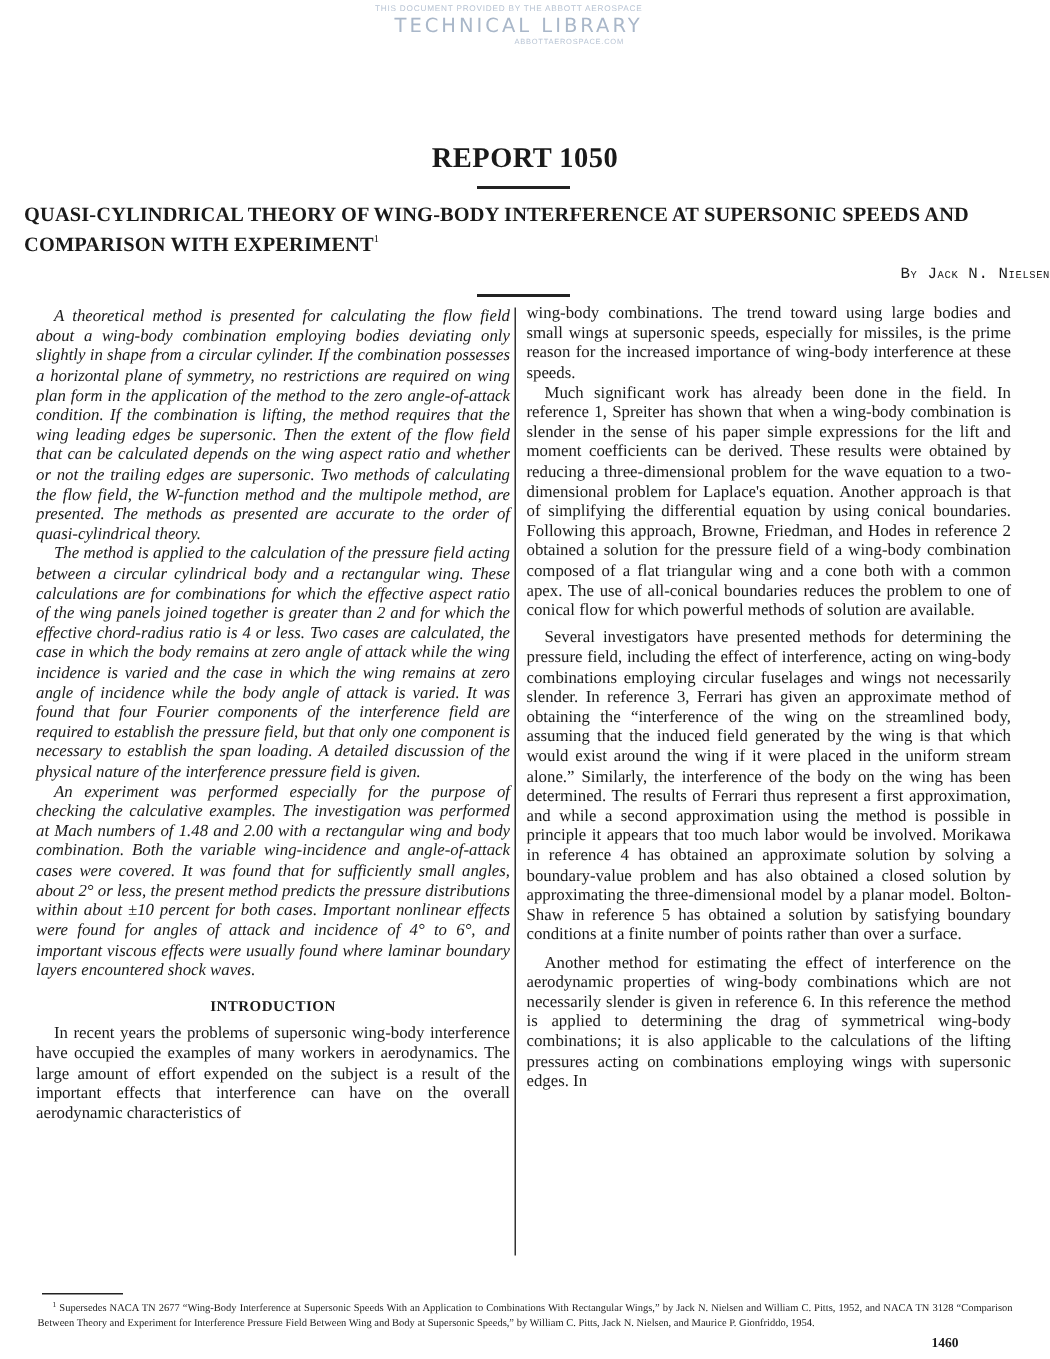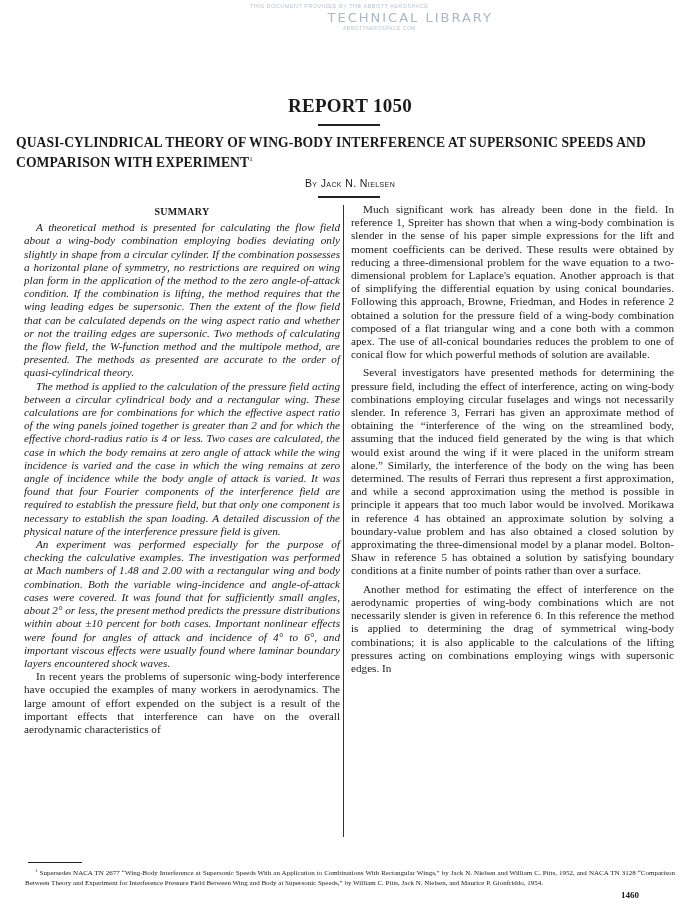--- a/index.html
+++ b/index.html
@@ -1,25 +1,25 @@
 <!DOCTYPE html>
 <html><head>
 <meta charset="utf-8">
 <style>
   html, body { margin:0; padding:0; background:#ffffff; }
   body { width:700px; height:906px; position:relative; overflow:hidden; color:#1a1a1a; font-family:"DejaVu Serif", serif; }
   .watermark { position:absolute; top:0; left:0; width:700px; text-align:center; color:#b8c4d4; }
   .wm-line1 { position:absolute; top:3px; left:250px; width:230px; font-family:"Liberation Sans", sans-serif; font-size:5.5px; letter-spacing:0.5px; text-transform:uppercase; text-align:left; }
-  .wm-line2 { position:absolute; top:10px; left:263px; width:230px; font-family:"DejaVu Sans", sans-serif; font-size:13px; letter-spacing:2px; text-align:right; color:#a9b7c9; }
+  .wm-line2 { position:absolute; top:10px; left:263px; width:230px; font-family:"DejaVu Sans", sans-serif; font-size:13px; letter-spacing:2px; text-align:left; color:#a9b7c9; }
   .wm-line3 { position:absolute; top:25px; left:343px; font-family:"Liberation Sans", sans-serif; font-size:5px; letter-spacing:0.5px; text-transform:uppercase; text-align:left; }
   .report-title { position:absolute; top:95px; left:0; width:700px; text-align:center; font-family:"Liberation Serif", serif; font-weight:bold; font-size:19px; letter-spacing:0.3px; }
   .rule { position:absolute; height:1.5px; background:#222; }
   .main-title { position:absolute; top:134px; left:16px; width:660px; text-align:left; font-family:"Liberation Serif", serif; font-weight:bold; font-size:13.6px; line-height:17px; letter-spacing:0.1px; }
   .main-title sup { font-size:7px; font-weight:normal; vertical-align:6px; }
-  .byline { position:absolute; top:177px; left:0; width:700px; text-align:center; font-family:Liberation Sans, sans-serif; font-size:10.5px; font-variant:small-caps; letter-spacing:0.4px; }
+  .byline { position:absolute; top:177px; left:0; width:700px; text-align:right; font-family:Liberation Mono, monospace; font-size:10.5px; font-variant:small-caps; letter-spacing:0.4px; }
   .col { position:absolute; font-family:"Liberation Serif", serif; font-size:11.2px; line-height:13.2px; text-align:justify; }
   .col-left { left:24px; top:205px; width:316px; }
   .col-right { left:351px; top:203px; width:323px; }
   .col-divider { position:absolute; left:343px; top:205px; width:1.2px; height:632px; background:#333; }
   .section-head { text-align:center; font-weight:bold; font-size:10px; letter-spacing:0.3px; margin:0 0 3px 0; }
   .summary p { font-style:italic; margin:0; text-indent:12px; }
   .intro-head { margin-top:11px; margin-bottom:5px; }
   .intro p, .col-right p { margin:0; text-indent:12px; }
   .col-right p.cont { text-indent:0; }
   .col-right p.gap { margin-top:5px; }
@@ -43,33 +43,34 @@
 
 <div class="main-title">
   <span>QUASI-CYLINDRICAL THEORY OF WING-BODY INTERFERENCE AT SUPERSONIC SPEEDS AND COMPARISON WITH EXPERIMENT</span><sup>1</sup>
 </div>
 
 <div class="byline">By Jack N. Nielsen</div>
 <div class="rule" style="left:318px; top:196px; width:62px;"></div>
 
 <div class="col col-left">
   <div class="summary">
-    <div class="section-head">SUMMARY</div>
     <p>A theoretical method is presented for calculating the flow field about a wing-body combination employing bodies deviating only slightly in shape from a circular cylinder. If the combination possesses a horizontal plane of symmetry, no restrictions are required on wing plan form in the application of the method to the zero angle-of-attack condition. If the combination is lifting, the method requires that the wing leading edges be supersonic. Then the extent of the flow field that can be calculated depends on the wing aspect ratio and whether or not the trailing edges are supersonic. Two methods of calculating the flow field, the W-function method and the multipole method, are presented. The methods as presented are accurate to the order of quasi-cylindrical theory.</p>
     <p>The method is applied to the calculation of the pressure field acting between a circular cylindrical body and a rectangular wing. These calculations are for combinations for which the effective aspect ratio of the wing panels joined together is greater than 2 and for which the effective chord-radius ratio is 4 or less. Two cases are calculated, the case in which the body remains at zero angle of attack while the wing incidence is varied and the case in which the wing remains at zero angle of incidence while the body angle of attack is varied. It was found that four Fourier components of the interference field are required to establish the pressure field, but that only one component is necessary to establish the span loading. A detailed discussion of the physical nature of the interference pressure field is given.</p>
     <p>An experiment was performed especially for the purpose of checking the calculative examples. The investigation was performed at Mach numbers of 1.48 and 2.00 with a rectangular wing and body combination. Both the variable wing-incidence and angle-of-attack cases were covered. It was found that for sufficiently small angles, about 2° or less, the present method predicts the pressure distributions within about ±10 percent for both cases. Important nonlinear effects were found for angles of attack and incidence of 4° to 6°, and important viscous effects were usually found where laminar boundary layers encountered shock waves.</p>
   </div>
   <div class="intro">
+    <div class="section-head intro-head">INTRODUCTION</div>
     <p>In recent years the problems of supersonic wing-body interference have occupied the examples of many workers in aerodynamics. The large amount of effort expended on the subject is a result of the important effects that interference can have on the overall aerodynamic characteristics of</p>
   </div>
 </div>
 
 <div class="col-divider"></div>
 
 <div class="col col-right">
+  <p class="cont">wing-body combinations. The trend toward using large bodies and small wings at supersonic speeds, especially for missiles, is the prime reason for the increased importance of wing-body interference at these speeds.</p>
   <p>Much significant work has already been done in the field. In reference 1, Spreiter has shown that when a wing-body combination is slender in the sense of his paper simple expressions for the lift and moment coefficients can be derived. These results were obtained by reducing a three-dimensional problem for the wave equation to a two-dimensional problem for Laplace's equation. Another approach is that of simplifying the differential equation by using conical boundaries. Following this approach, Browne, Friedman, and Hodes in reference 2 obtained a solution for the pressure field of a wing-body combination composed of a flat triangular wing and a cone both with a common apex. The use of all-conical boundaries reduces the problem to one of conical flow for which powerful methods of solution are available.</p>
   <p class="gap">Several investigators have presented methods for determining the pressure field, including the effect of interference, acting on wing-body combinations employing circular fuselages and wings not necessarily slender. In reference 3, Ferrari has given an approximate method of obtaining the “interference of the wing on the streamlined body, assuming that the induced field generated by the wing is that which would exist around the wing if it were placed in the uniform stream alone.” Similarly, the interference of the body on the wing has been determined. The results of Ferrari thus represent a first approximation, and while a second approximation using the method is possible in principle it appears that too much labor would be involved. Morikawa in reference 4 has obtained an approximate solution by solving a boundary-value problem and has also obtained a closed solution by approximating the three-dimensional model by a planar model. Bolton-Shaw in reference 5 has obtained a solution by satisfying boundary conditions at a finite number of points rather than over a surface.</p>
   <p class="gap">Another method for estimating the effect of interference on the aerodynamic properties of wing-body combinations which are not necessarily slender is given in reference 6. In this reference the method is applied to determining the drag of symmetrical wing-body combinations; it is also applicable to the calculations of the lifting pressures acting on combinations employing wings with supersonic edges. In</p>
 </div>
 
 <div class="fn-rule"></div>
 <div class="footnote">
   <p><sup>1</sup> <span>Supersedes NACA TN 2677 “Wing-Body Interference at Supersonic Speeds With an Application to Combinations With Rectangular Wings,” by Jack N. Nielsen and William C. Pitts, 1952, and NACA TN 3128 “Comparison Between Theory and Experiment for Interference Pressure Field Between Wing and Body at Supersonic Speeds,” by William C. Pitts, Jack N. Nielsen, and Maurice P. Gionfriddo, 1954.</span></p>
 </div>
 

